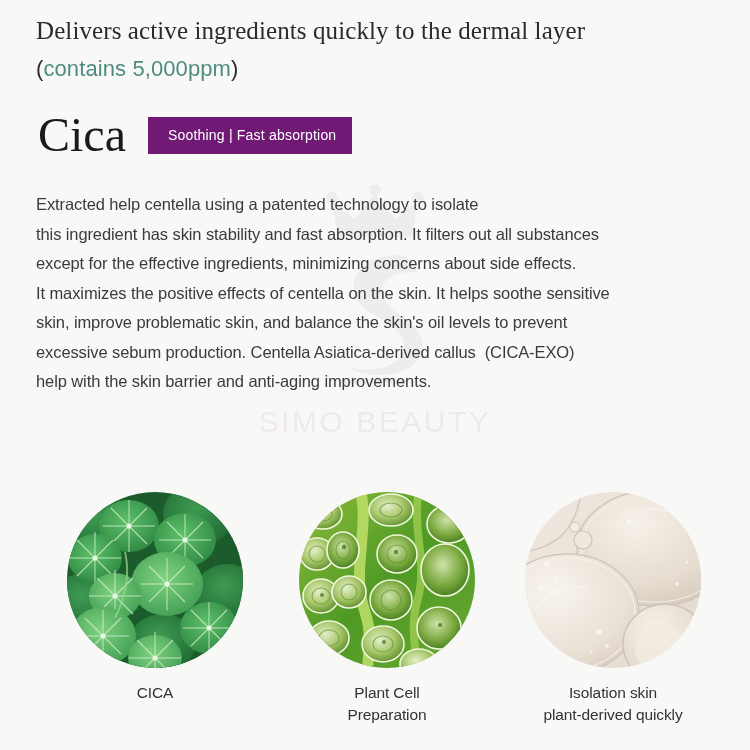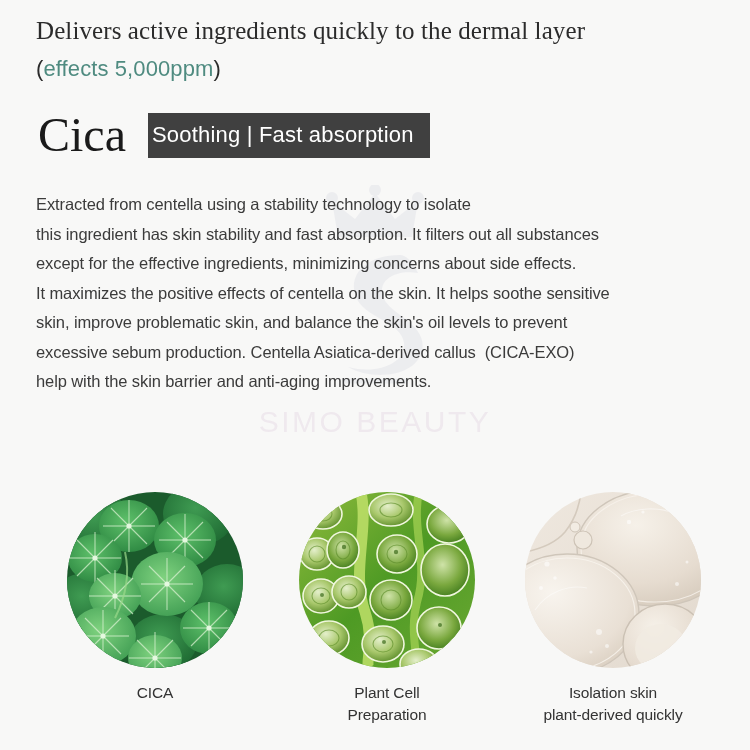--- a/index.html
+++ b/index.html
@@ -50,24 +50,24 @@
     display:flex; align-items:center;
   }
   .cica-title{
     font-family:"Liberation Serif", serif;
     font-size:48px; line-height:50px;
     color:#1a1a1a; font-weight:400;
     letter-spacing:0px;
   }
   .badge{
     margin-left:22px;
-    background:#404040;
+    background:#701a75;
     color:#ffffff;
-    font-size:22px; line-height:1;
-    padding:11px 16px 12px 4px;
+    font-size:14px; line-height:1;
+    padding:11px 16px 12px 20px;
     white-space:nowrap;
     letter-spacing:.2px;
   }
 
   
   .body-copy{
     position:absolute; left:36px; top:190px; width:700px;
     font-size:16.5px; line-height:29.5px;
     color:#3b3b3b; letter-spacing:-.1px;
   }
@@ -115,30 +115,30 @@
       <path d="M100 70 C60 70 46 96 58 116 C68 133 102 138 104 158 C106 178 78 190 48 182
                C72 196 116 192 122 166 C128 140 92 130 84 114 C76 98 92 84 118 88
                C112 76 106 70 100 70 Z" fill="currentColor"></path>
       <path d="M42 196 h66" stroke="currentColor" stroke-width="5" fill="none"></path>
     </svg>
   </div>
   <div class="wm-text">SIMO BEAUTY</div>
 
   <div class="headline">
     <span>Delivers active ingredients quickly to the dermal layer</span><br>
-    <span class="ppm-wrap"><span>(</span><span class="ppm">effects 5,000ppm</span><span>)</span></span>
+    <span class="ppm-wrap"><span>(</span><span class="ppm">contains 5,000ppm</span><span>)</span></span>
   </div>
 
   <div class="cica-row">
     <div class="cica-title">Cica</div>
     <div class="badge">Soothing | Fast absorption</div>
   </div>
 
   <div class="body-copy">
-    <span class="ln">Extracted from centella using a stability technology to isolate</span>
+    <span class="ln">Extracted help centella using a patented technology to isolate</span>
     <span class="ln">this ingredient has skin stability and fast absorption. It filters out all substances</span>
     <span class="ln">except for the effective ingredients, minimizing concerns about side effects.</span>
     <span class="ln">It maximizes the positive effects of centella on the skin. It helps soothe sensitive</span>
     <span class="ln">skin, improve problematic skin, and balance the skin's oil levels to prevent</span>
     <span class="ln">excessive sebum production. Centella Asiatica-derived callus  (CICA-EXO)</span>
     <span class="ln">help with the skin barrier and anti-aging improvements.</span>
   </div>
 
   <div class="process">
 

